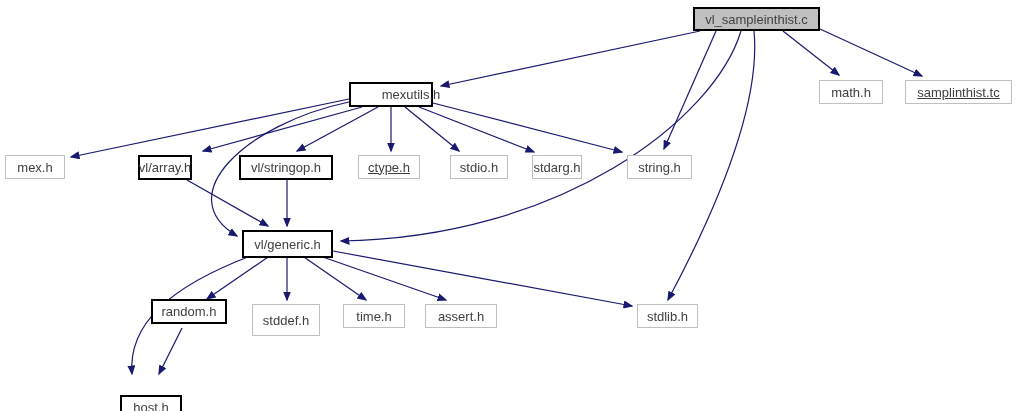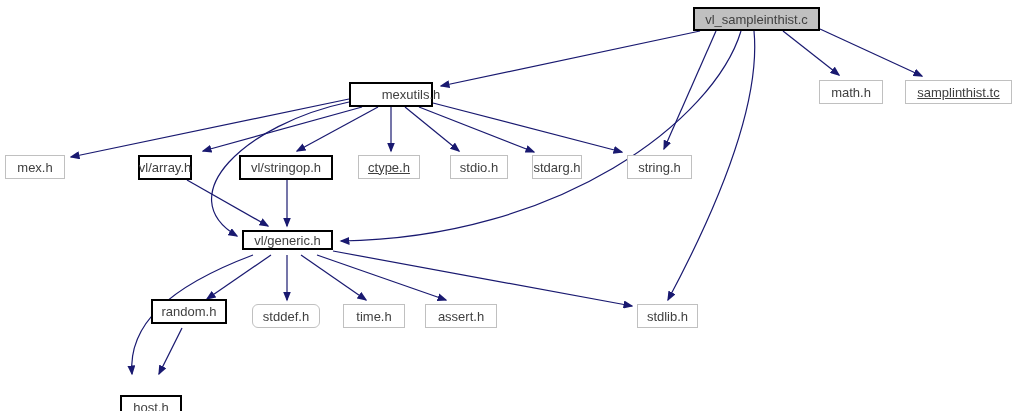--- a/index.html
+++ b/index.html
@@ -100,27 +100,27 @@
       </div>
       <div class="node ext" style="left: 450px; top: 155px; width: 58px; height: 24px;">
         <span>stdio.h</span>
       </div>
       <div class="node ext" style="left: 532px; top: 155px; width: 50px; height: 24px;">
         <span>stdarg.h</span>
       </div>
       <div class="node ext" style="left: 627px; top: 155px; width: 65px; height: 24px;">
         <span>string.h</span>
       </div>
-      <div class="node doc" style="left: 242px; top: 230px; width: 91px; height: 20px;">
+      <div class="node doc" style="left: 242px; top: 230px; width: 91px; height: 28px;">
         <span>vl/generic.h</span>
       </div>
       <div class="node doc" style="left: 151px; top: 299px; width: 76px; height: 25px;">
         <span>random.h</span>
       </div>
-      <div class="node ext" style="left: 252px; top: 304px; width: 68px; height: 24px; border-radius: 6px;">
+      <div class="node ext" style="left: 252px; top: 304px; width: 68px; height: 32px;">
         <span>stddef.h</span>
       </div>
       <div class="node ext" style="left: 343px; top: 304px; width: 62px; height: 24px;">
         <span>time.h</span>
       </div>
       <div class="node ext" style="left: 425px; top: 304px; width: 72px; height: 24px;">
         <span>assert.h</span>
       </div>
       <div class="node ext" style="left: 637px; top: 304px; width: 61px; height: 24px;">
         <span>stdlib.h</span>

